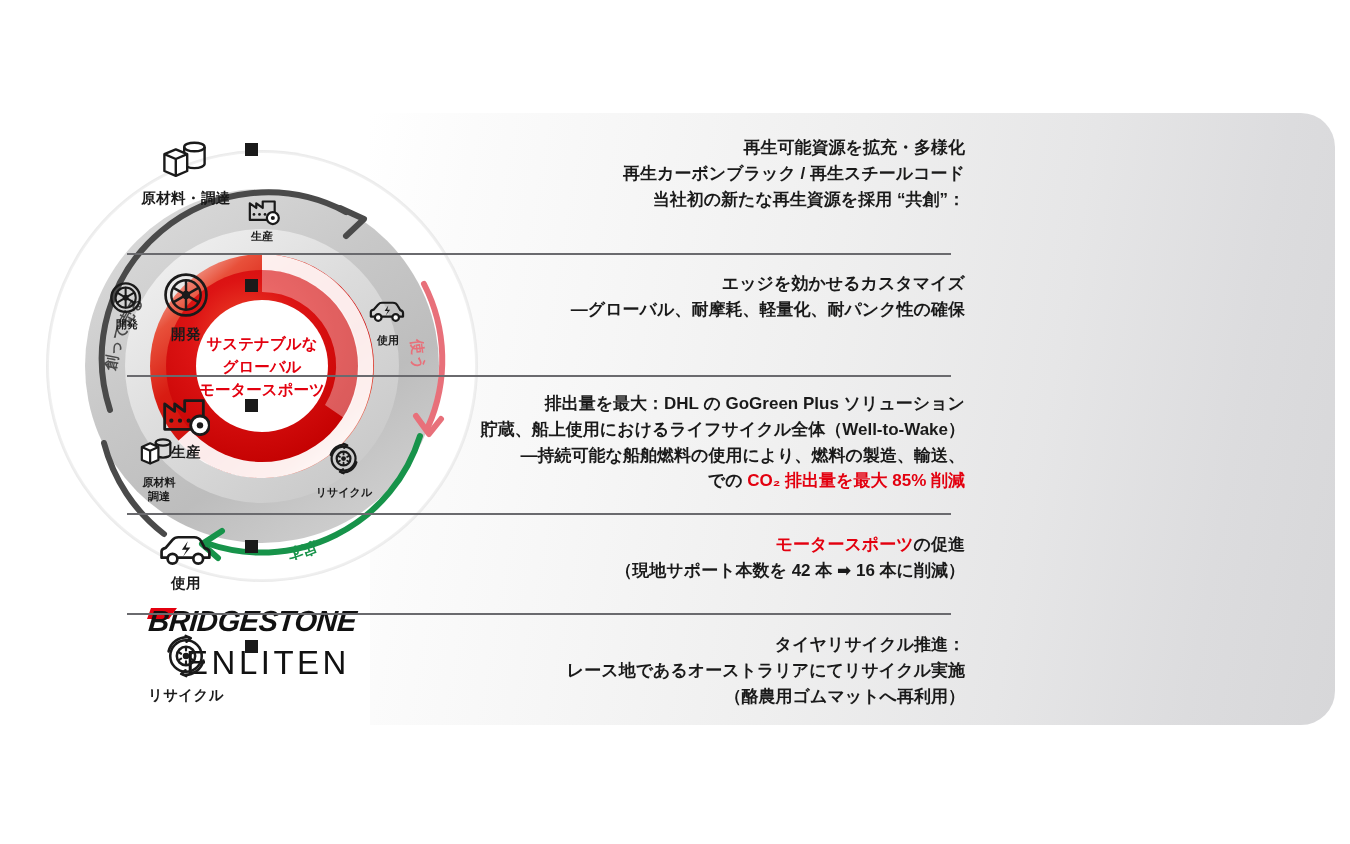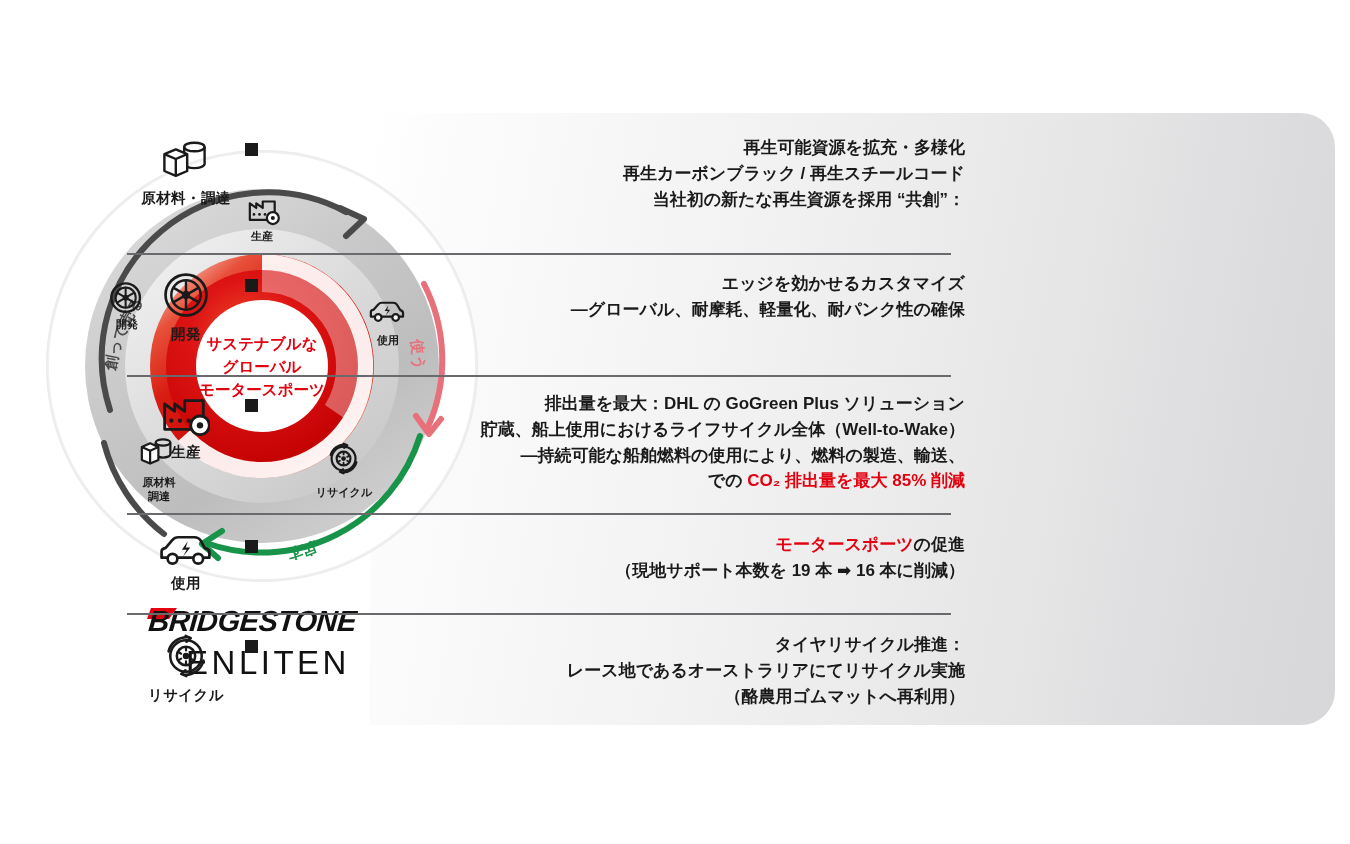--- a/index.html
+++ b/index.html
@@ -381,21 +381,21 @@
         <circle cx="10.5" cy="19.3" r="3.8" fill="#fff" stroke="#1a1a1a" stroke-width="2.1"></circle>
         <circle cx="30.5" cy="19.3" r="3.8" fill="#fff" stroke="#1a1a1a" stroke-width="2.1"></circle>
         <path d="M22.4,5.6 L17.8,12.3 L21.5,12.3 L18.7,17.6 L24.4,10.5 L20.8,10.5 Z" fill="#1a1a1a"></path>
       </svg>
       <div class="icon-label">使用</div>
     </div>
     <div class="bullet-cell">
       <div class="bullet-square"></div>
       <div class="lines">
         <div class="line"><span class="red-ink">モータースポーツ</span><span>の促進</span></div>
-        <div class="line indent1">（現地サポート本数を 19 本 ➡ 16 本に削減）</div>
+        <div class="line indent1">（現地サポート本数を 42 本 ➡ 16 本に削減）</div>
       </div>
     </div>
   </div>
   <div class="row-divider" style="top:613px;"></div>
 
   <div class="row" style="top:631px;">
     <div class="icon-cell">
       <svg width="46" height="46" viewBox="0 0 38 38">
         <circle cx="19" cy="19" r="13" fill="none" stroke="#1a1a1a" stroke-width="2.1"></circle>
         <circle cx="19" cy="19" r="7.6" fill="none" stroke="#1a1a1a" stroke-width="2.1"></circle>

